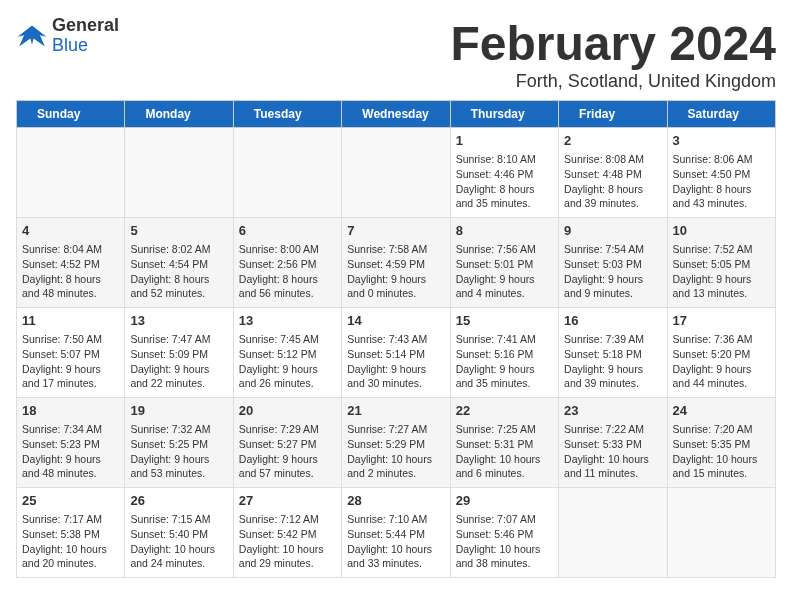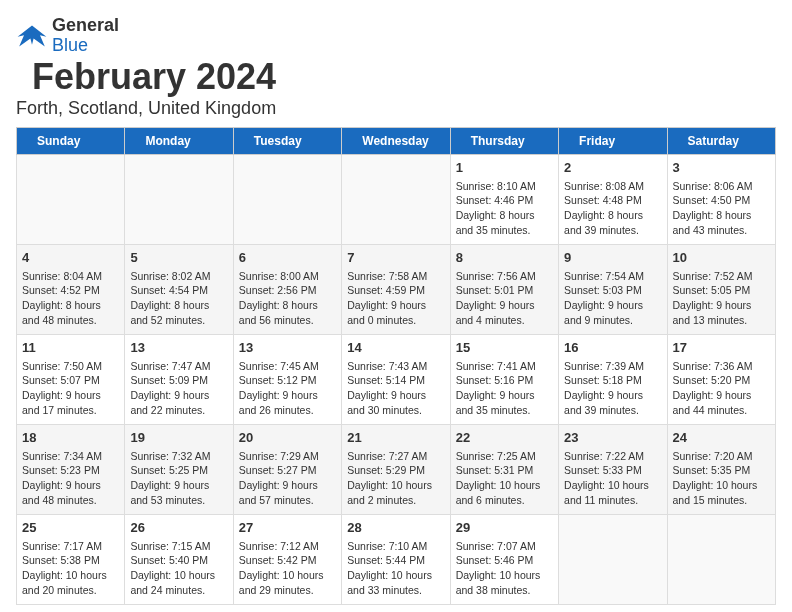--- a/index.html
+++ b/index.html
@@ -5,39 +5,38 @@
     * { box-sizing: border-box; margin: 0; padding: 0; }
     body {
       font-family: Arial, sans-serif;
       background: #fff;
       width: 792px;
       min-height: 612px;
       padding: 16px;
     }
     .header {
       display: flex;
-      justify-content: center;
+      justify-content: space-between;
       align-items: flex-start;
       margin-bottom: 8px;
-      flex-direction: column;
     }
     .logo {
       display: flex;
       align-items: center;
       gap: 4px;
     }
     .logo-bird {
       width: 32px;
       height: 28px;
     }
     .title-block {
       text-align: right;
     }
     .month-title {
-      font-size: 36px;
+      font-size: 48px;
       font-weight: bold;
       color: #333;
     }
     .location {
       font-size: 18px;
       color: #333;
     }
     table {
       width: 100%;
       border-collapse: collapse;

